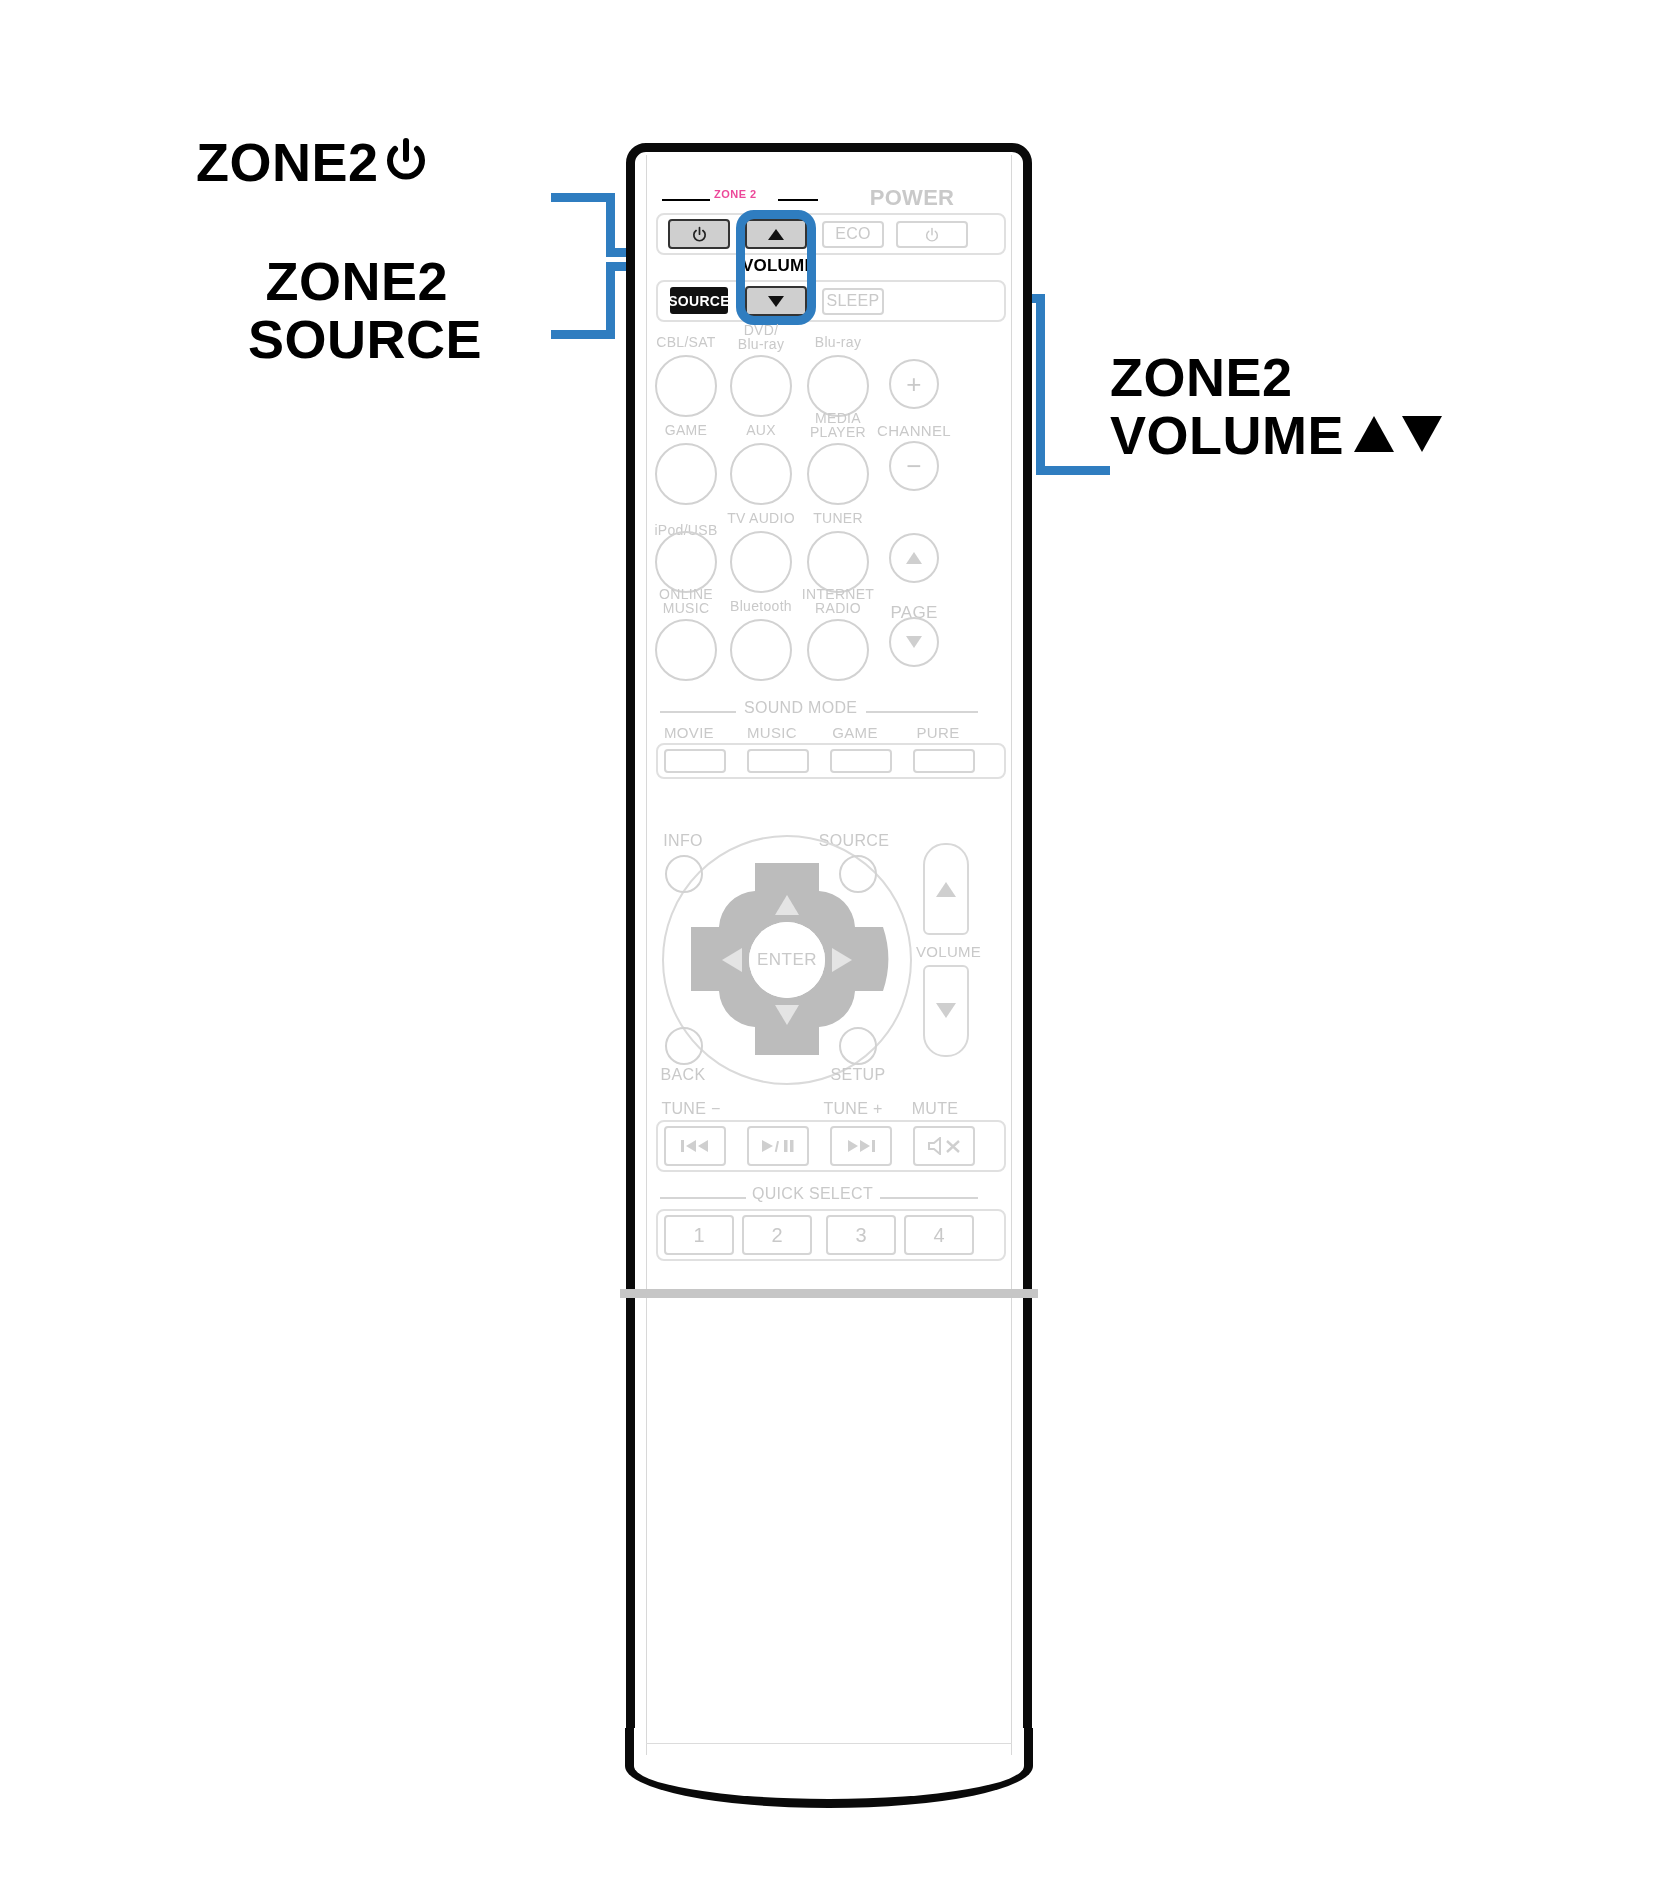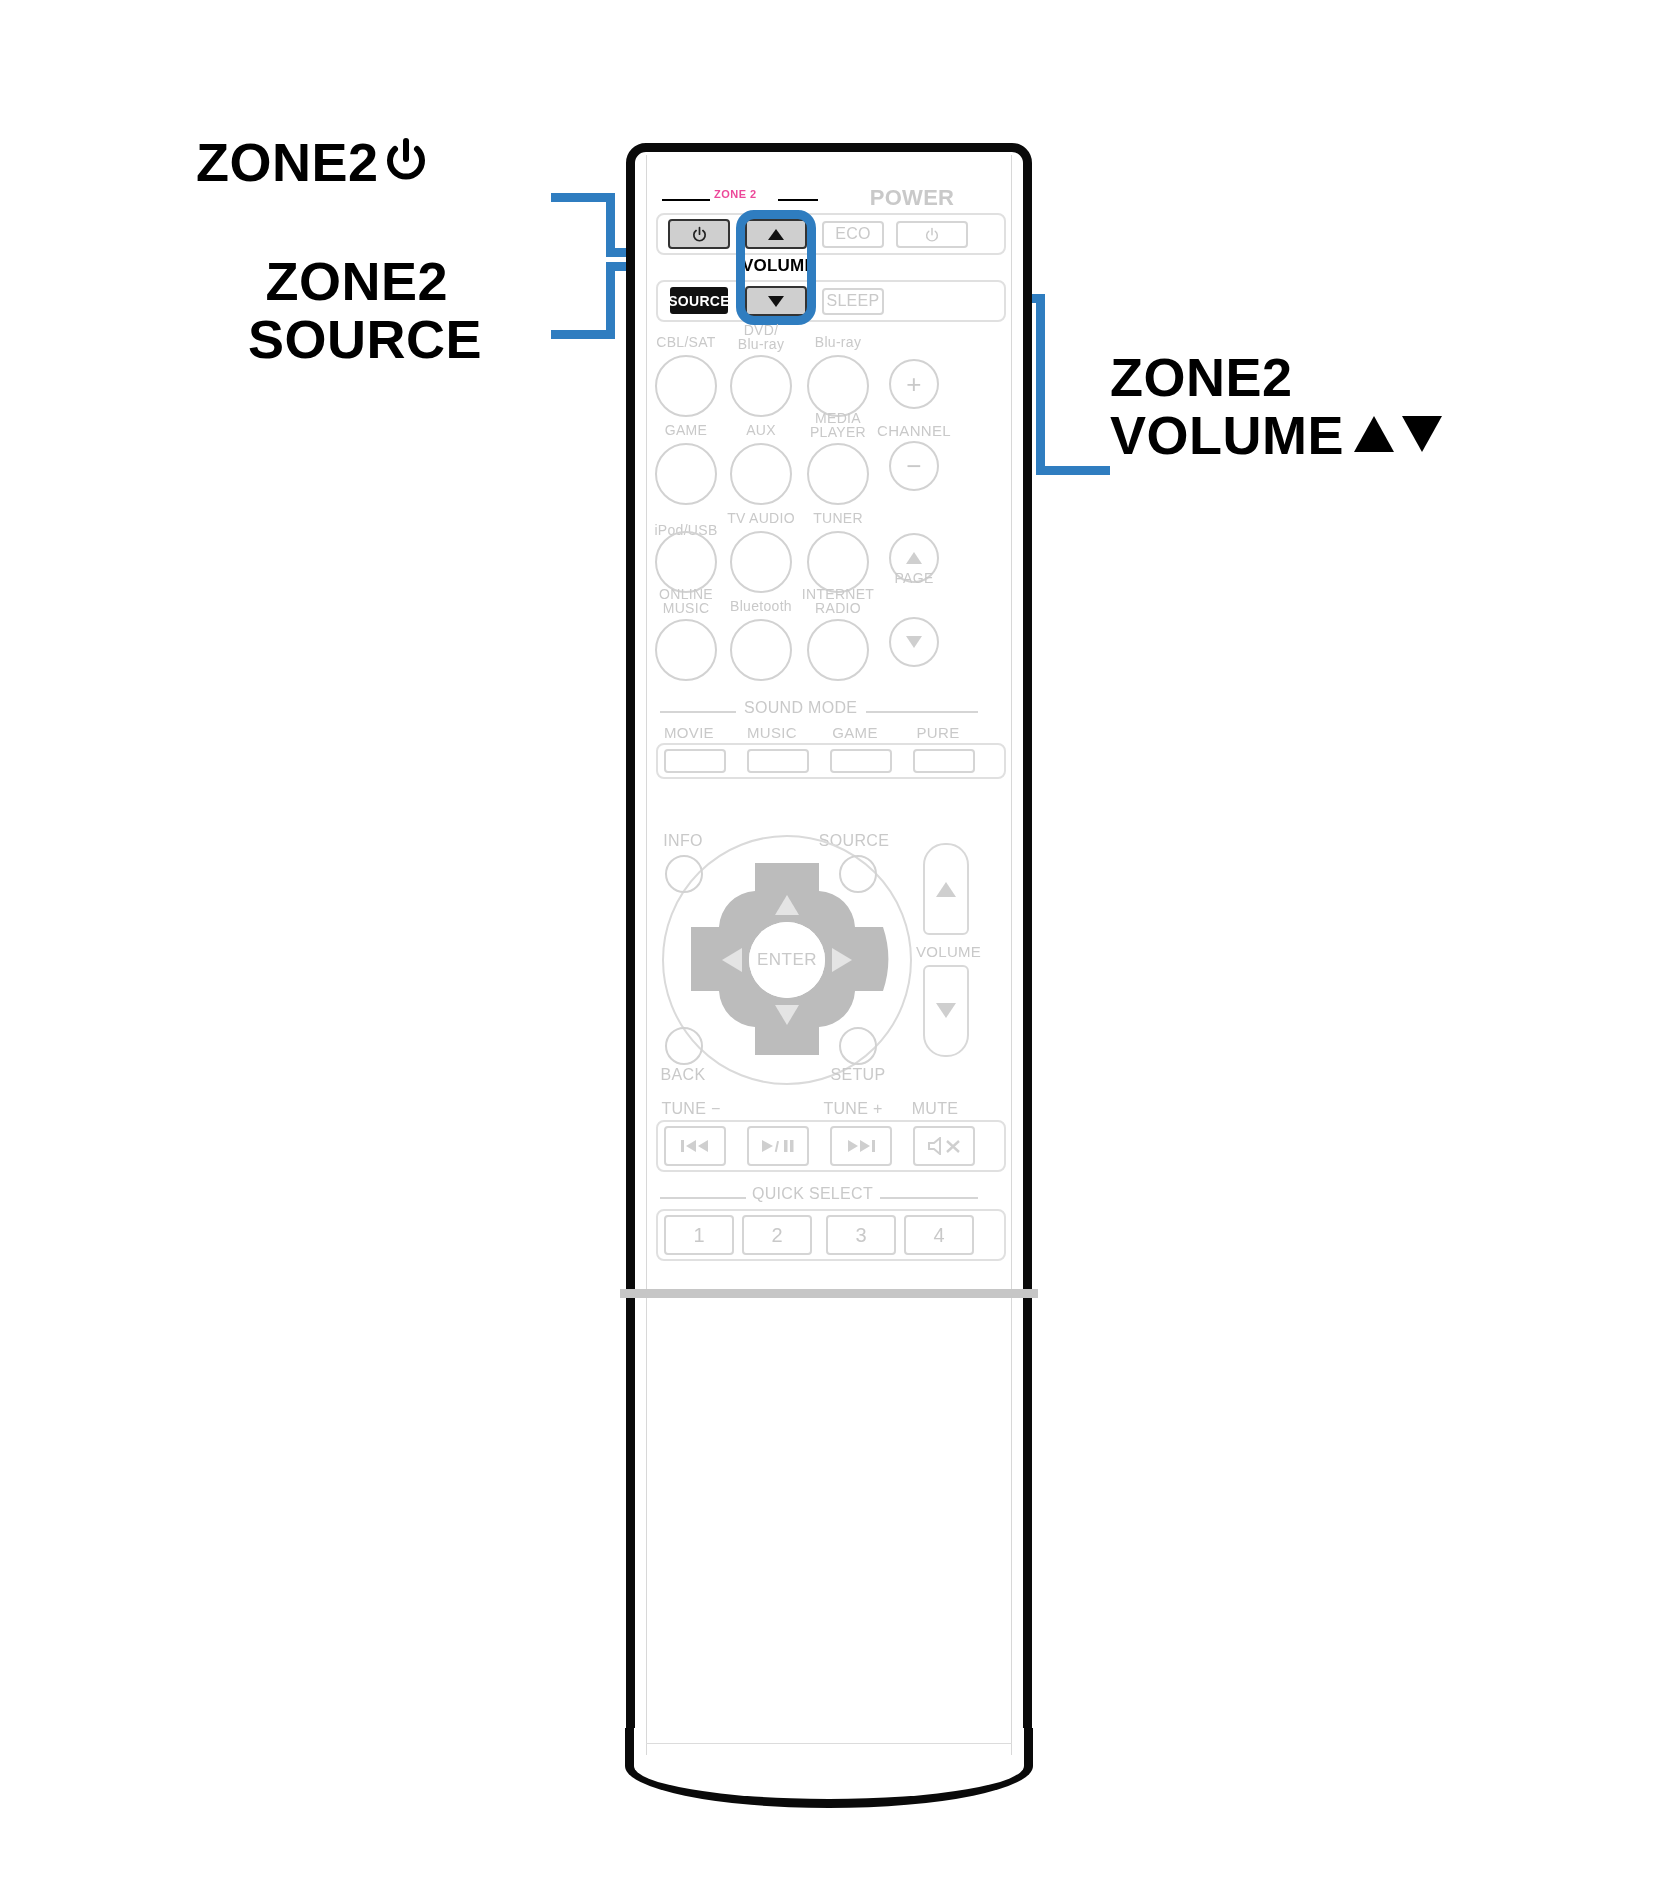--- a/index.html
+++ b/index.html
@@ -227,21 +227,21 @@
 
     <div class="lbl two" style="left:20px;top:444px;width:80px;">
       <div>ONLINE</div>
       <div>MUSIC</div>
     </div>
     <div class="lbl" style="left:95px;top:456px;width:80px;">Bluetooth</div>
     <div class="lbl two" style="left:172px;top:444px;width:80px;">
       <div>INTERNET</div>
       <div>RADIO</div>
     </div>
-    <div class="lbl" style="left:248px;top:428px;width:80px;font-size:14px;">PAGE</div>
+    <div class="lbl" style="left:248px;top:461px;width:80px;font-size:17px;">PAGE</div>
 
     <div class="circ" style="left:29px;top:476px;width:62px;height:62px;"></div>
     <div class="circ" style="left:104px;top:476px;width:62px;height:62px;"></div>
     <div class="circ" style="left:181px;top:476px;width:62px;height:62px;"></div>
 
     <div class="circ" style="left:263px;top:474px;width:50px;height:50px;display:flex;align-items:center;justify-content:center;">
       <svg width="20" height="16" viewBox="0 0 20 16">
         <polygon points="10,14 18,2 2,2" fill="#cfcfcf"></polygon>
         </svg>
     </div>

